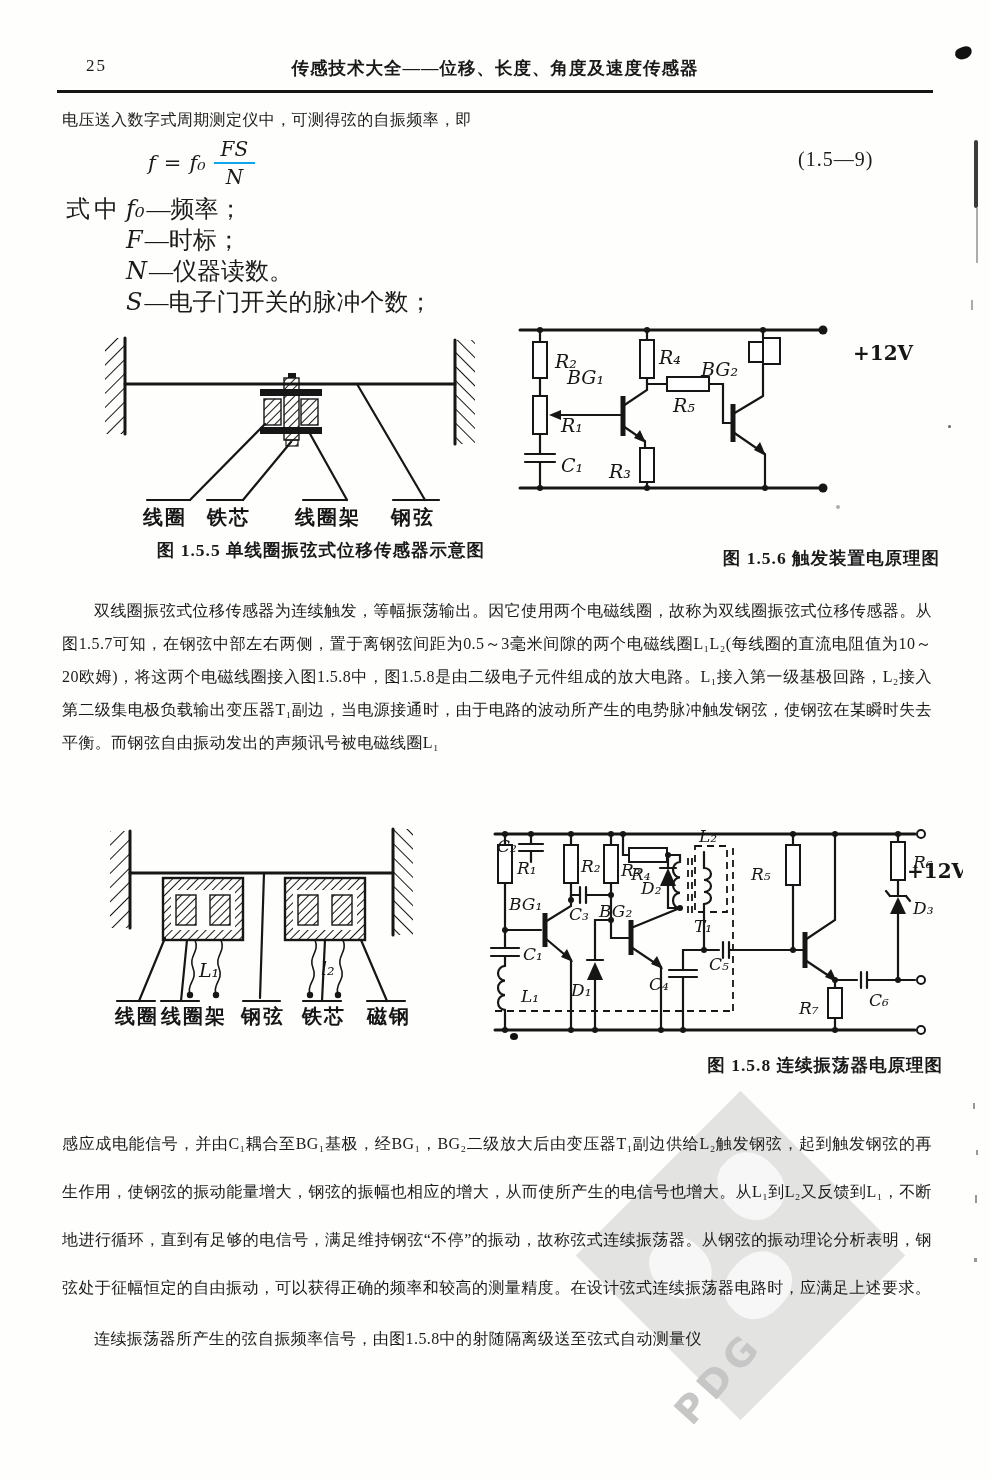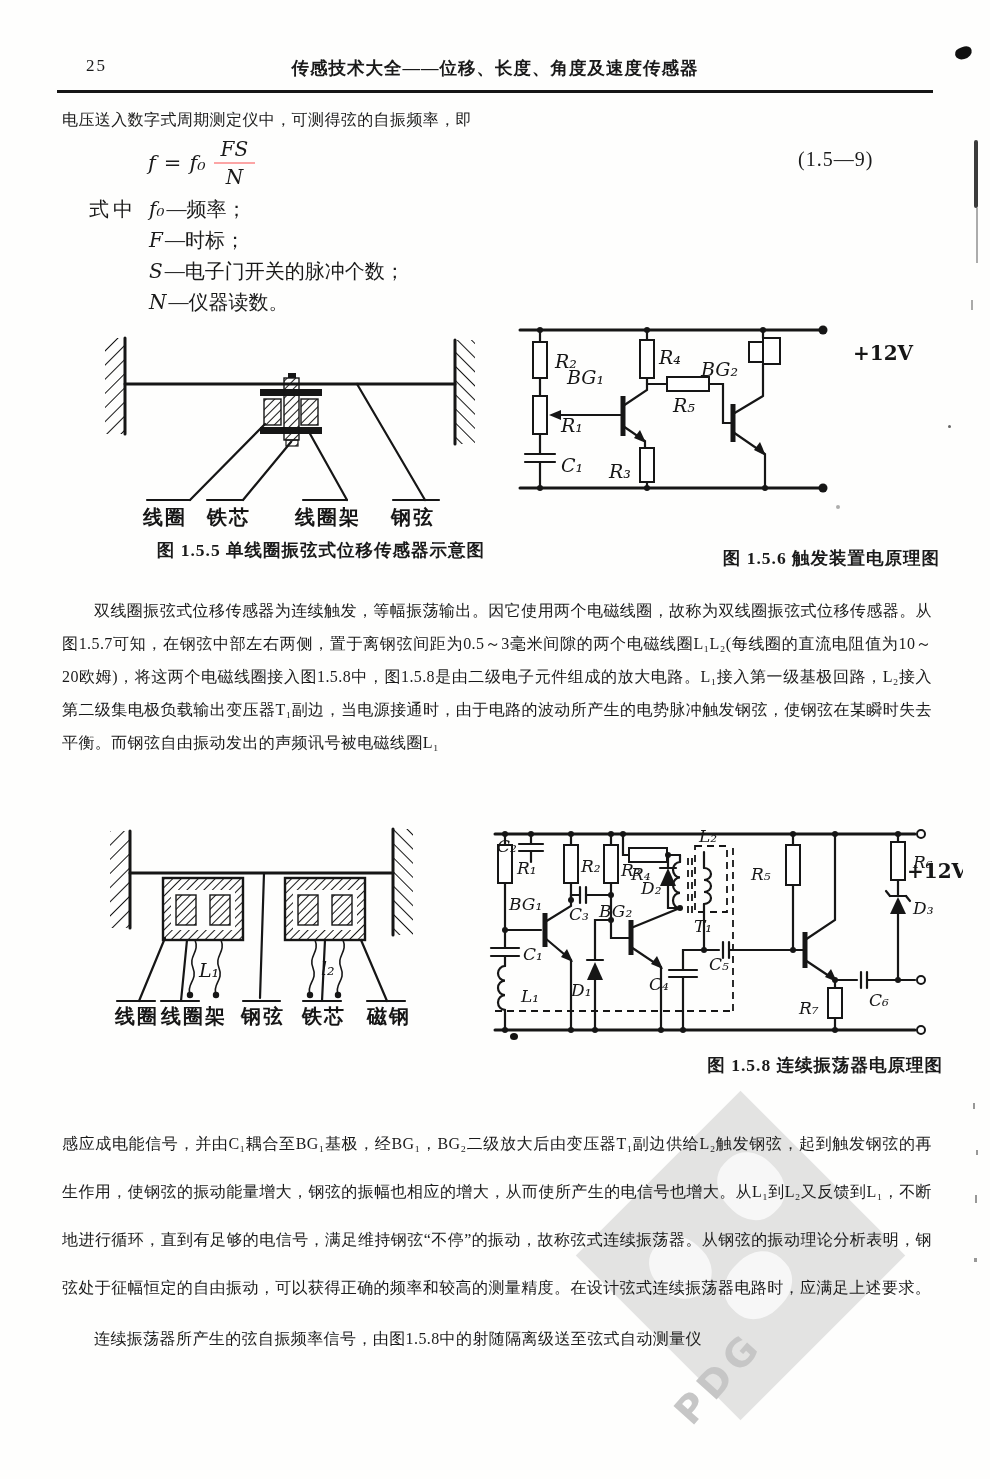--- a/index.html
+++ b/index.html
@@ -13,25 +13,25 @@
   
   .para{font-size:16px;line-height:33px;text-align:justify;letter-spacing:.4px;}
   .p-intro{left:62px;top:103px;width:870px;}
   .p-body2{left:62px;top:594px;width:870px;text-indent:2em;}
   .p-body3{left:62px;top:1120px;width:870px;line-height:48px;}
   .p-body4{left:62px;top:1322px;width:870px;text-indent:2em;}
   
   .formula{left:148px;top:134px;height:58px;display:flex;align-items:center;gap:8px;
            font-size:21px;font-style:italic;font-family:"DejaVu Serif",serif;}
   .frac{display:inline-block;text-align:center;vertical-align:middle;font-size:20px;}
-  .frac .num{display:block;padding:0 7px 1px 7px;border-bottom:2px solid #fca5a5;}
+  .frac .num{display:block;padding:0 7px 1px 7px;border-bottom:2px solid #0ea5e9;}
   .frac .den{display:block;padding-top:1px;}
   .eqno{left:798px;top:148px;font-size:20px;letter-spacing:1px;}
   
-  .where{left:66px;top:194px;font-size:20px;line-height:31px;margin-left:23px;}
+  .where{left:66px;top:194px;font-size:24px;line-height:31px;}
   .where .row{white-space:nowrap;}
   .where .lbl{display:inline-block;width:60px;letter-spacing:4px;}
   .where .ind{display:inline-block;width:60px;}
   .sym{font-style:italic;font-family:"DejaVu Serif",serif;padding-right:2px;}
   
   .fig{position:absolute;z-index:1;}
   .figcap{position:absolute;z-index:1;text-align:right;font-size:17.5px;font-weight:700;letter-spacing:1px;}
   svg .wire{stroke:#161616;stroke-width:2.2;fill:none;stroke-linecap:round;}
   svg .thin{stroke-width:1.6;}
   svg .thick{stroke-width:3;}
@@ -85,24 +85,24 @@
   <div class="layer eqno">(1.5—9)</div>
 
   <div class="layer where">
     <div class="row">
       <span class="lbl">式中</span><span class="sym">f₀</span><span>—频率；</span>
     </div>
     <div class="row">
       <span class="ind"></span><span class="sym">F</span><span>—时标；</span>
     </div>
     <div class="row">
-      <span class="ind"></span><span class="sym">S</span><span>—电子门开关的脉冲个数；</span>
+      <span class="ind"></span><span class="sym">N</span><span>—仪器读数。</span>
     </div>
     <div class="row">
-      <span class="ind"></span><span class="sym">N</span><span>—仪器读数。</span>
+      <span class="ind"></span><span class="sym">S</span><span>—电子门开关的脉冲个数；</span>
     </div>
   </div>
 
   <svg class="fig" style="left:95px;top:332px;" width="390" height="200" viewBox="0 0 390 200">
     <defs>
       <pattern id="p155a" patternUnits="userSpaceOnUse" width="10" height="10" patternTransform="rotate(45)">
         <line x1="0" y1="0" x2="0" y2="10" stroke="#161616" stroke-width="2"></line>
       </pattern>
       <pattern id="p155b" patternUnits="userSpaceOnUse" width="10" height="10" patternTransform="rotate(-45)">
         <line x1="0" y1="0" x2="0" y2="10" stroke="#161616" stroke-width="2"></line>

